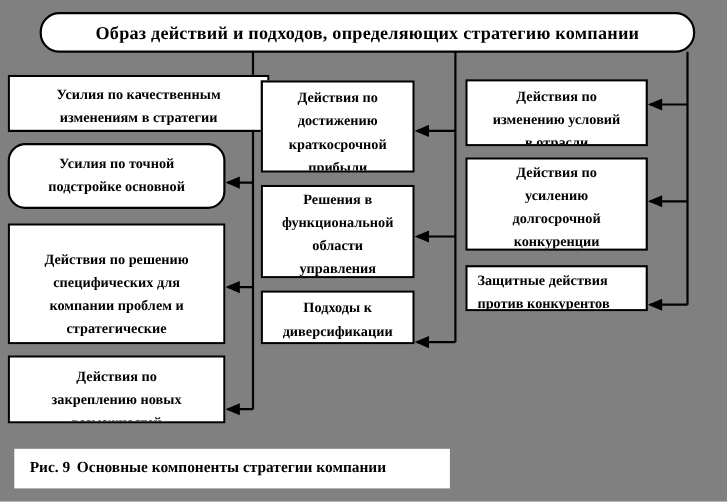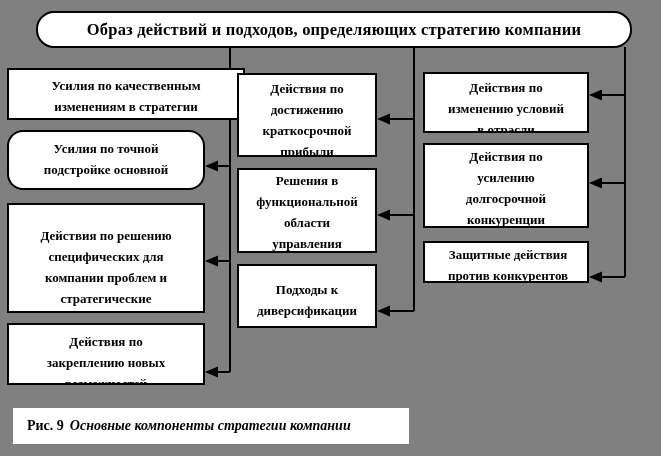--- a/index.html
+++ b/index.html
@@ -13,28 +13,28 @@
     position: absolute; box-sizing: border-box;
     background: var(--boxfill, #fff); border: 2px solid var(--line, #000);
     overflow: hidden; text-align: center; font-weight: bold;
     font-size: 13px; line-height: 21px; white-space: pre-line;
     padding-left: 5px; padding-right: 5px;
   }
   .box.title-box {
     font-size: 16.5px; line-height: 32px; white-space: nowrap;
     padding-top: 1px; letter-spacing: 0.2px; border-radius: 18px;
   }
-  .box.align-left { text-align: center; padding-left: 9px; }
+  .box.align-left { text-align: left; padding-left: 9px; }
   .caption {
     position: absolute; box-sizing: border-box;
     background: var(--boxfill, #fff);
     font-size: 14px; font-weight: bold; line-height: 36px;
     padding-left: 14px; white-space: nowrap; overflow: hidden;
   }
-  .caption .fig-italic { font-style: italic; margin-left: 6px; }
+  .caption .fig-italic { margin-left: 6px; }
 </style>
 </head>
 <body>
 
 <div class="canvas">
 
   <svg class="connectors" width="661" height="456" viewBox="0 0 661 456" aria-hidden="true">
     <g stroke="#000000" stroke-width="2" fill="none">
 
       <path d="M230 47 V372 M207 94 H230 M207 166 H230 M207 261 H230 M207 372 H230"></path>
@@ -74,21 +74,21 @@
 возможностей</div>
 
   <div class="box" style="left:237px; top:73px; width:140px; height:84px; padding-top:3px;">Действия по
 достижению
 краткосрочной
 прибыли</div>
   <div class="box" style="left:237px; top:168px; width:140px; height:85px; padding-top:0;">Решения в
 функциональной
 области
 управления</div>
-  <div class="box" style="left:237px; top:264px; width:140px; height:64px; padding-top:13px;">Подходы к
+  <div class="box" style="left:237px; top:264px; width:140px; height:49px; padding-top:3px;">Подходы к
 диверсификации</div>
 
   <div class="box" style="left:423px; top:72px; width:166px; height:61px; padding-top:3px;">Действия по
 изменению условий
 в отрасли</div>
   <div class="box" style="left:423px; top:143px; width:166px; height:85px; padding-top:1px;">Действия по
 усилению
 долгосрочной
 конкуренции</div>
   <div class="box align-left" style="left:423px; top:241px; width:166px; height:42px; padding-top:1px;">Защитные действия

